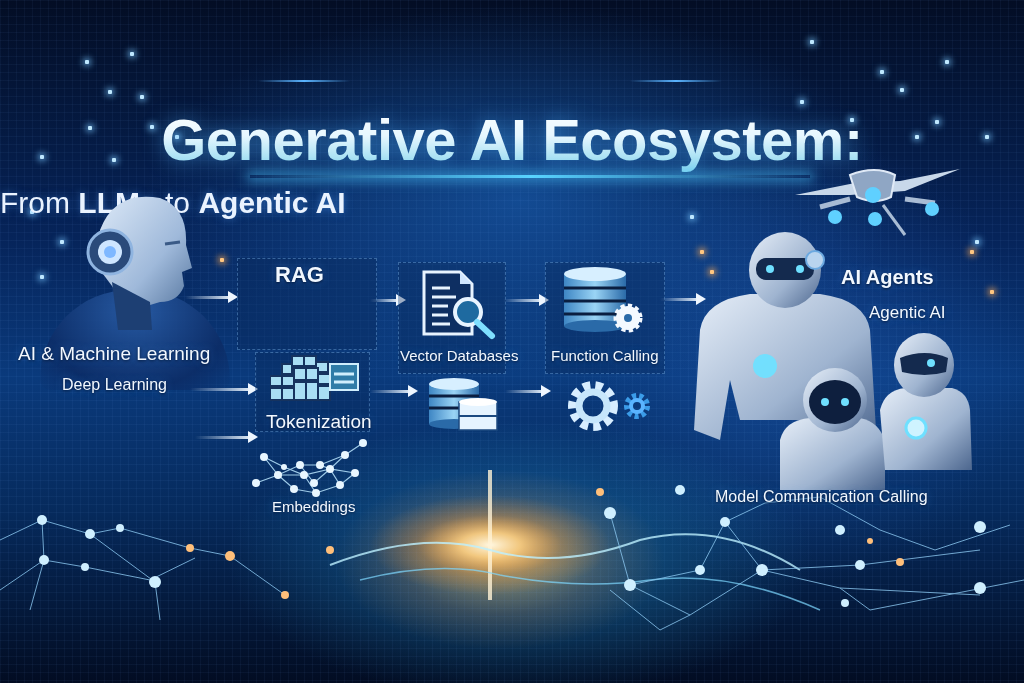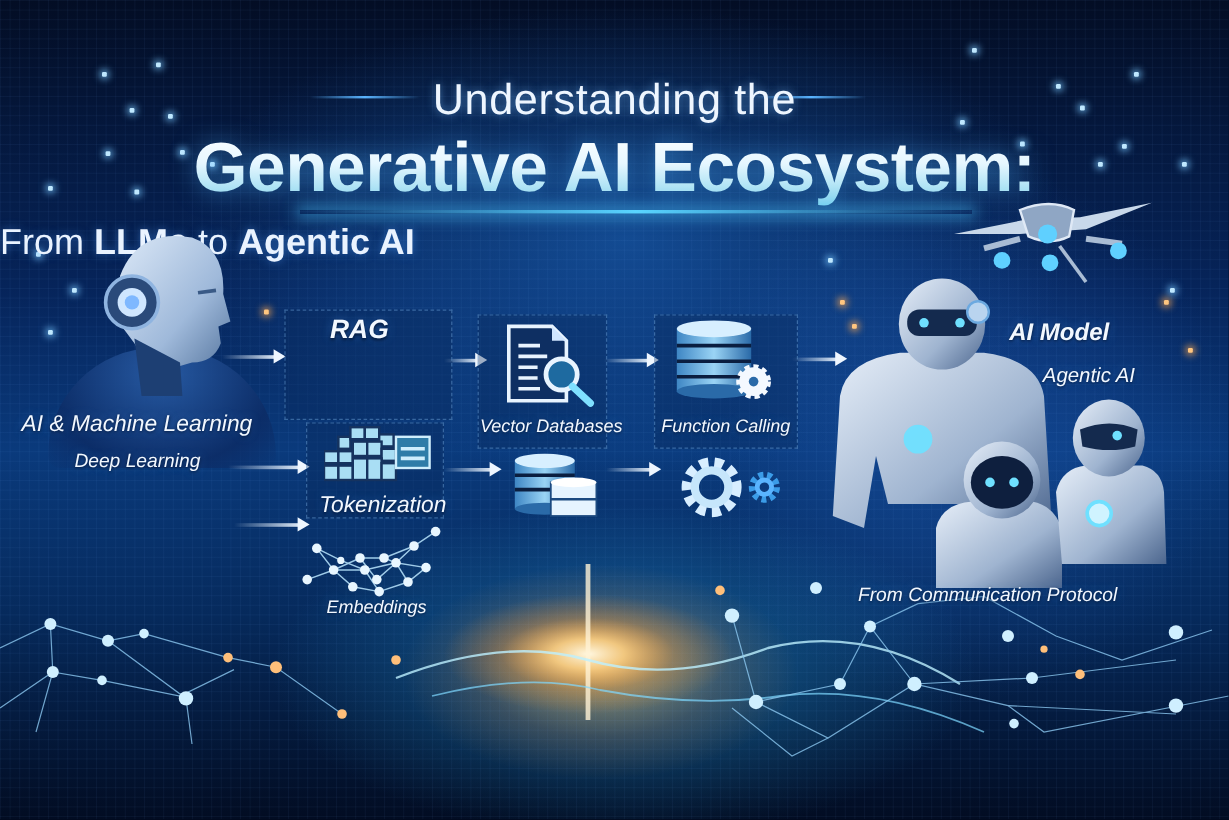--- a/index.html
+++ b/index.html
@@ -39,21 +39,21 @@
              -webkit-background-clip: text; background-clip: text; -webkit-text-fill-color: transparent;
              filter: drop-shadow(0 0 10px rgba(80,180,255,0.55)); }
   .title-glow { position: absolute; left: 250px; width: 560px; top: 175px; height: 3px;
                 background: linear-gradient(90deg, transparent, #59d4ff 50%, transparent);
                 box-shadow: 0 0 12px 3px rgba(80,200,255,0.6); }
   .title-3 { position: absolute; left: 0; width: 1024px; top: 186px; 
              font-size: 30px; color: #eaf3ff; text-shadow: 0 0 8px rgba(80,160,255,0.5); }
   .title-3 b { font-weight: bold; }
 
   
-  .lbl { position: absolute; color: #f2f8ff; text-shadow: 0 1px 3px #021433, 0 0 8px rgba(80,160,255,0.4); white-space: nowrap; font-style: italic; }
+  .lbl { position: absolute; color: #f2f8ff; text-shadow: 0 1px 3px #021433, 0 0 8px rgba(80,160,255,0.4); white-space: nowrap; }
   .lbl.sm { font-size: 16px; }
   .lbl.md { font-size: 19px; }
   .lbl.bold { font-weight: bold; }
 
   .panel { position: absolute; border: 1px dashed rgba(140,200,255,0.35);
            background: rgba(8,40,90,0.35); }
 
   .arrow { position: absolute; height: 3px;
            background: linear-gradient(90deg, rgba(255,255,255,0), rgba(235,245,255,0.95)); }
   .arrow::after { content: ""; position: absolute; right: -8px; top: -5px;
@@ -101,21 +101,20 @@
     <div class="star o" style="left:990px;top:290px"></div>
     <div class="star o" style="left:970px;top:250px"></div>
     <div class="star o" style="left:700px;top:250px"></div>
     <div class="star o" style="left:710px;top:270px"></div>
     <div class="star" style="left:690px;top:215px"></div>
     <div class="star" style="left:975px;top:240px"></div>
   </div>
 
   <div class="title-rule" style="left:258px;width:92px"></div>
   <div class="title-rule" style="left:630px;width:92px"></div>
-  <div class="title-1">Understanding the</div>
   <div class="title-2">Generative AI Ecosystem:</div>
   <div class="title-glow"></div>
   <div class="title-3">
     <span>From</span>
     <b>LLMs</b>
     <span>to</span>
     <b>Agentic AI</b>
   </div>
 
   <div class="body-l"></div>
@@ -299,21 +298,21 @@
     <circle cx="135" cy="172" r="4" fill="#6fe0ff"></circle>
       <circle cx="155" cy="172" r="4" fill="#6fe0ff"></circle>
 
     <path d="M190 180 Q195 160 215 158 L262 158 Q278 162 280 180 L282 240 L195 240 Z" fill="url(#rb)"></path>
     <ellipse cx="234" cy="135" rx="30" ry="32" fill="url(#rb)"></ellipse>
     <path d="M210 128 Q235 118 258 128 L256 142 Q235 148 212 142 Z" fill="#142a4e"></path>
     <circle cx="241" cy="133" r="4" fill="#6fe0ff"></circle>
     <circle cx="226" cy="198" r="10" fill="#cff3ff" stroke="#6fe0ff" stroke-width="3"></circle>
   </svg>
 
-  <div class="lbl bold" style="left:841px;top:266px;font-size:20px">AI Model</div>
+  <div class="lbl bold" style="left:841px;top:266px;font-size:20px">AI Agents</div>
   <div class="lbl md" style="left:869px;top:303px;font-size:17px">Agentic AI</div>
 
   <svg class="network" viewBox="0 0 1024 213">
     <defs>
       <radialGradient id="core" cx="0.5" cy="0.5" r="0.5">
         <stop offset="0" stop-color="#fff7e0"></stop>
           <stop offset="0.25" stop-color="#ffcf80" stop-opacity="0.9"></stop>
         <stop offset="0.6" stop-color="#ff9a30" stop-opacity="0.3"></stop>
           <stop offset="1" stop-color="#ff9a30" stop-opacity="0"></stop>
       </radialGradient>
@@ -356,14 +355,14 @@
       <circle cx="230" cy="86" r="5"></circle>
         <circle cx="190" cy="78" r="4"></circle>
         <circle cx="285" cy="125" r="4"></circle>
         <circle cx="330" cy="80" r="4"></circle>
       <circle cx="600" cy="22" r="4"></circle>
         <circle cx="900" cy="92" r="4"></circle>
         <circle cx="870" cy="71" r="3"></circle>
     </g>
   </svg>
 
-  <div class="lbl sm" style="left:715px;top:488px;font-size:16px">From Communication Protocol</div>
+  <div class="lbl sm" style="left:715px;top:488px;font-size:16px">Model Communication Calling</div>
 </div>
 
 </body></html>

